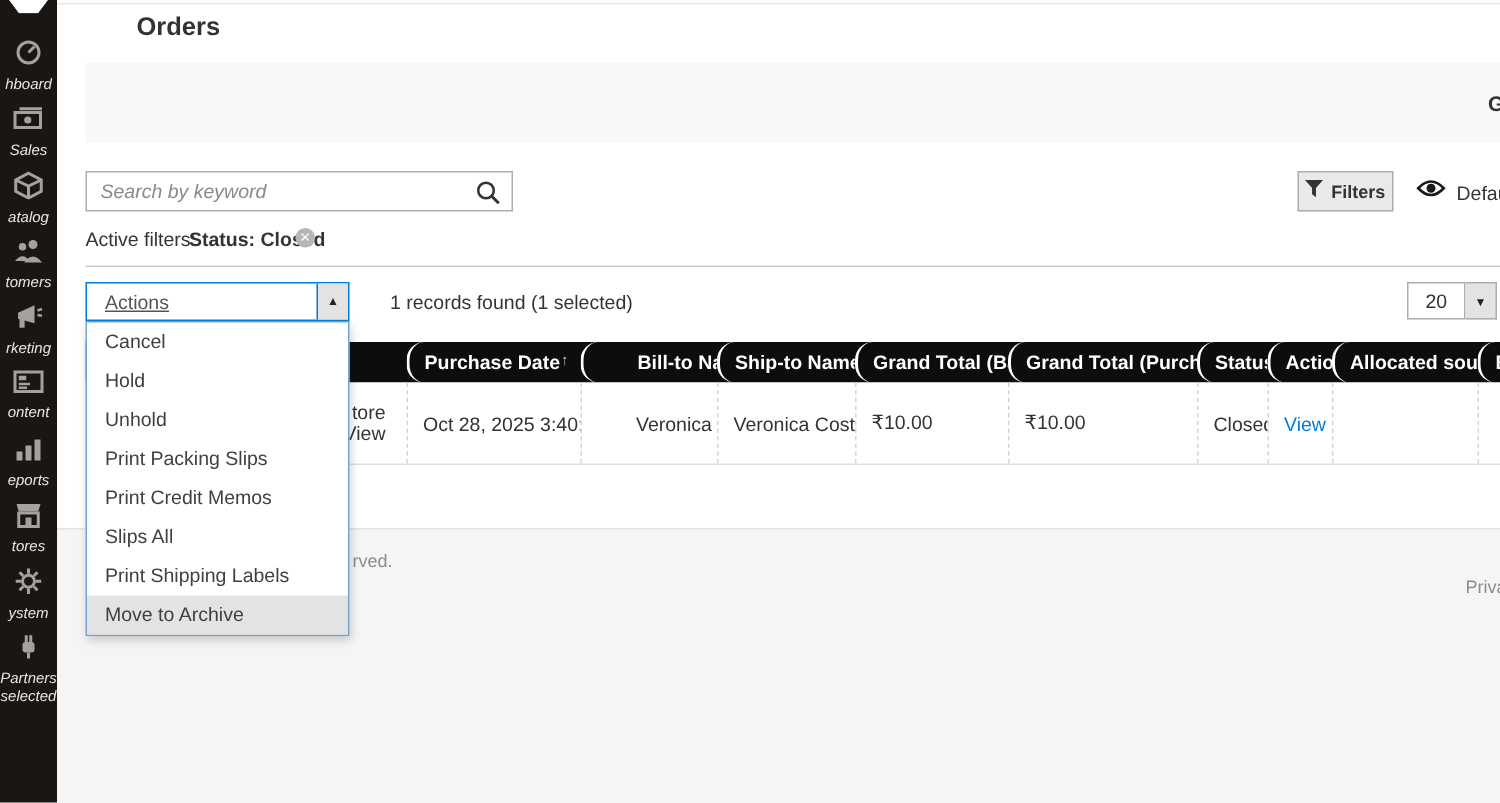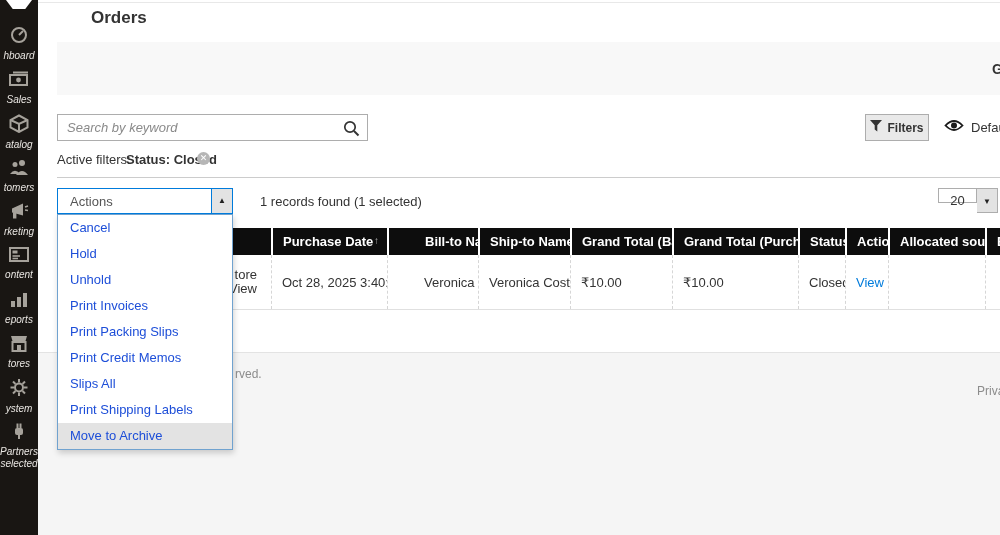--- a/index.html
+++ b/index.html
@@ -19,21 +19,21 @@
 
   
   #content { position:absolute; left:38px; top:0; width:962px; height:535px; background:#fff; }
   #top-line { position:absolute; left:0; top:2px; width:962px; height:1px; background:#e8e8e8; }
   #page-title { position:absolute; left:19px; top:8px; font-size:17px; font-weight:bold; color:#333;margin-left:34px; }
 
   #header-band { position:absolute; left:19px; top:42px; width:943px; height:53px; background:#f8f8f8; }
   #go-link { position:absolute; left:935px; top:19px; font-size:14px; font-weight:bold; color:#333;
     white-space:nowrap; cursor:pointer; }
 
-  #search-box { position:absolute; left:19px; top:114px; width:311px; height:27px;
+  #search-box { position:absolute; left:19px; top:114px; width:285px; height:27px;
     border:1px solid #adadad; background:#fff; }
   #search-input { position:absolute; left:0; top:0; width:100%; height:100%; border:0; outline:0;
     padding:0 30px 0 9px; font-size:13px; font-style:italic; color:#555; background:transparent;
     font-family:"Liberation Sans","DejaVu Sans",sans-serif; }
   #search-input::placeholder { color:#8a8a8a; font-style:italic; opacity:1; }
   #search-icon { position:absolute; right:7px; top:5px; cursor:pointer; }
 
   #filters-btn { position:absolute; left:827px; top:114px; width:64px; height:27px;
     background:#e9e9e9; border:1px solid #adadad; display:flex; align-items:center;
     justify-content:center; gap:5px; font-size:12px; font-weight:bold; color:#333; cursor:pointer; }
@@ -44,43 +44,43 @@
   #active-filters-label { position:absolute; left:19px; top:152px; font-size:13px; color:#333; }
   #filter-chip { position:absolute; left:88px; top:152px; font-size:13px; font-weight:bold; color:#333; }
   #chip-remove { position:absolute; left:159px; top:152px; width:13px; height:13px; border-radius:50%;
     background:#b6b6b6; color:#fff; font-size:9px; line-height:13px; text-align:center; cursor:pointer; }
 
   #rule { position:absolute; left:19px; top:177px; width:943px; height:1px; background:#cccccc; }
 
   
   #actions-btn { position:absolute; left:19px; top:188px; width:176px; height:26px; background:#fff;
     border:1px solid #007bdb; font-size:13px; color:#555; cursor:pointer; z-index:40; }
-  #actions-label { position:absolute; left:12px; top:5px; }
+  #actions-label { position:absolute; left:12px; top:5px;text-decoration:underline; }
   #actions-arrow { position:absolute; right:0; top:0; width:21px; height:24px; background:#e3e3e3;
     border-left:1px solid #007bdb; text-align:center; font-size:8px; line-height:24px; color:#222; }
   #records-text { position:absolute; left:222px; top:194px; font-size:13px; color:#333; }
 
   #per-page { position:absolute; left:900px; top:188px; height:25px; display:flex; cursor:pointer; }
-  #per-page-value { width:39px; height:15px; border:1px solid #adadad; background:#fff;
+  #per-page-value { width:39px; height:25px; border:1px solid #adadad; background:#fff;
     font-size:13px; color:#333; text-align:center; line-height:23px; }
   #per-page-arrow { width:21px; height:25px; border:1px solid #adadad; border-left:0;
     background:#e3e3e3; text-align:center; font-size:8px; line-height:25px; color:#222; }
 
   
   #actions-menu { position:absolute; left:19px; top:214px; width:176px; background:#fff;
     border:1px solid #70a2cf; box-shadow:1px 3px 6px rgba(0,0,0,0.18); z-index:35; }
-  .menu-item { height:26px; line-height:26px; padding-left:12px; font-size:13px; color:#1d4ed8;
+  .menu-item { height:26px; line-height:26px; padding-left:12px; font-size:13px; color:#404040;
     cursor:pointer; white-space:nowrap; }
   .menu-item.hover { background:#e3e3e3; }
 
   
   #grid { position:absolute; left:19px; top:228px; width:1011px; z-index:1; }
   .grid-head { display:flex; background:#0d0d0d; height:27px; }
   .hcell { color:#fff; font-size:13px; font-weight:bold; padding:6px 0 0 10px; height:27px;
-    border-left:2px solid #fff; position:relative; white-space:nowrap; overflow:hidden; cursor:pointer; }
+    border-left:2px solid #fff; position:relative; white-space:nowrap; overflow:hidden; cursor:pointer;border-radius:12px; }
   .hcell:first-child { border-left:0; }
   .sort-arrow { position:absolute; right:8px; top:7px; font-size:10px; font-weight:normal; color:#b5b5b5; }
   .grid-row { display:flex; background:#fff; height:55px; border-bottom:1px solid #e0e0e0; }
   .cell { font-size:13px; color:#333; padding:0 10px; border-left:1px dashed #d6d6d6;
     display:flex; align-items:center; white-space:nowrap; overflow:hidden; }
   .cell:first-child { border-left:0; justify-content:flex-end; text-align:right; padding-right:14px; }
   .pp-lines { line-height:14px; }
   .view-link { color:#007bdb; cursor:pointer; text-decoration:none; }
 
   
@@ -308,20 +308,19 @@
 
   <div id="footer">
     <span id="copyright-frag">rved.</span>
     <span id="privacy-frag">Priva</span>
   </div>
 
   <div id="actions-menu">
     <div class="menu-item">Cancel</div>
     <div class="menu-item">Hold</div>
     <div class="menu-item">Unhold</div>
-    <div class="menu-item">Print Invoices</div>
     <div class="menu-item">Print Packing Slips</div>
     <div class="menu-item">Print Credit Memos</div>
     <div class="menu-item">Slips All</div>
     <div class="menu-item">Print Shipping Labels</div>
     <div class="menu-item hover">Move to Archive</div>
   </div>
 </div>
 
 </body></html>

